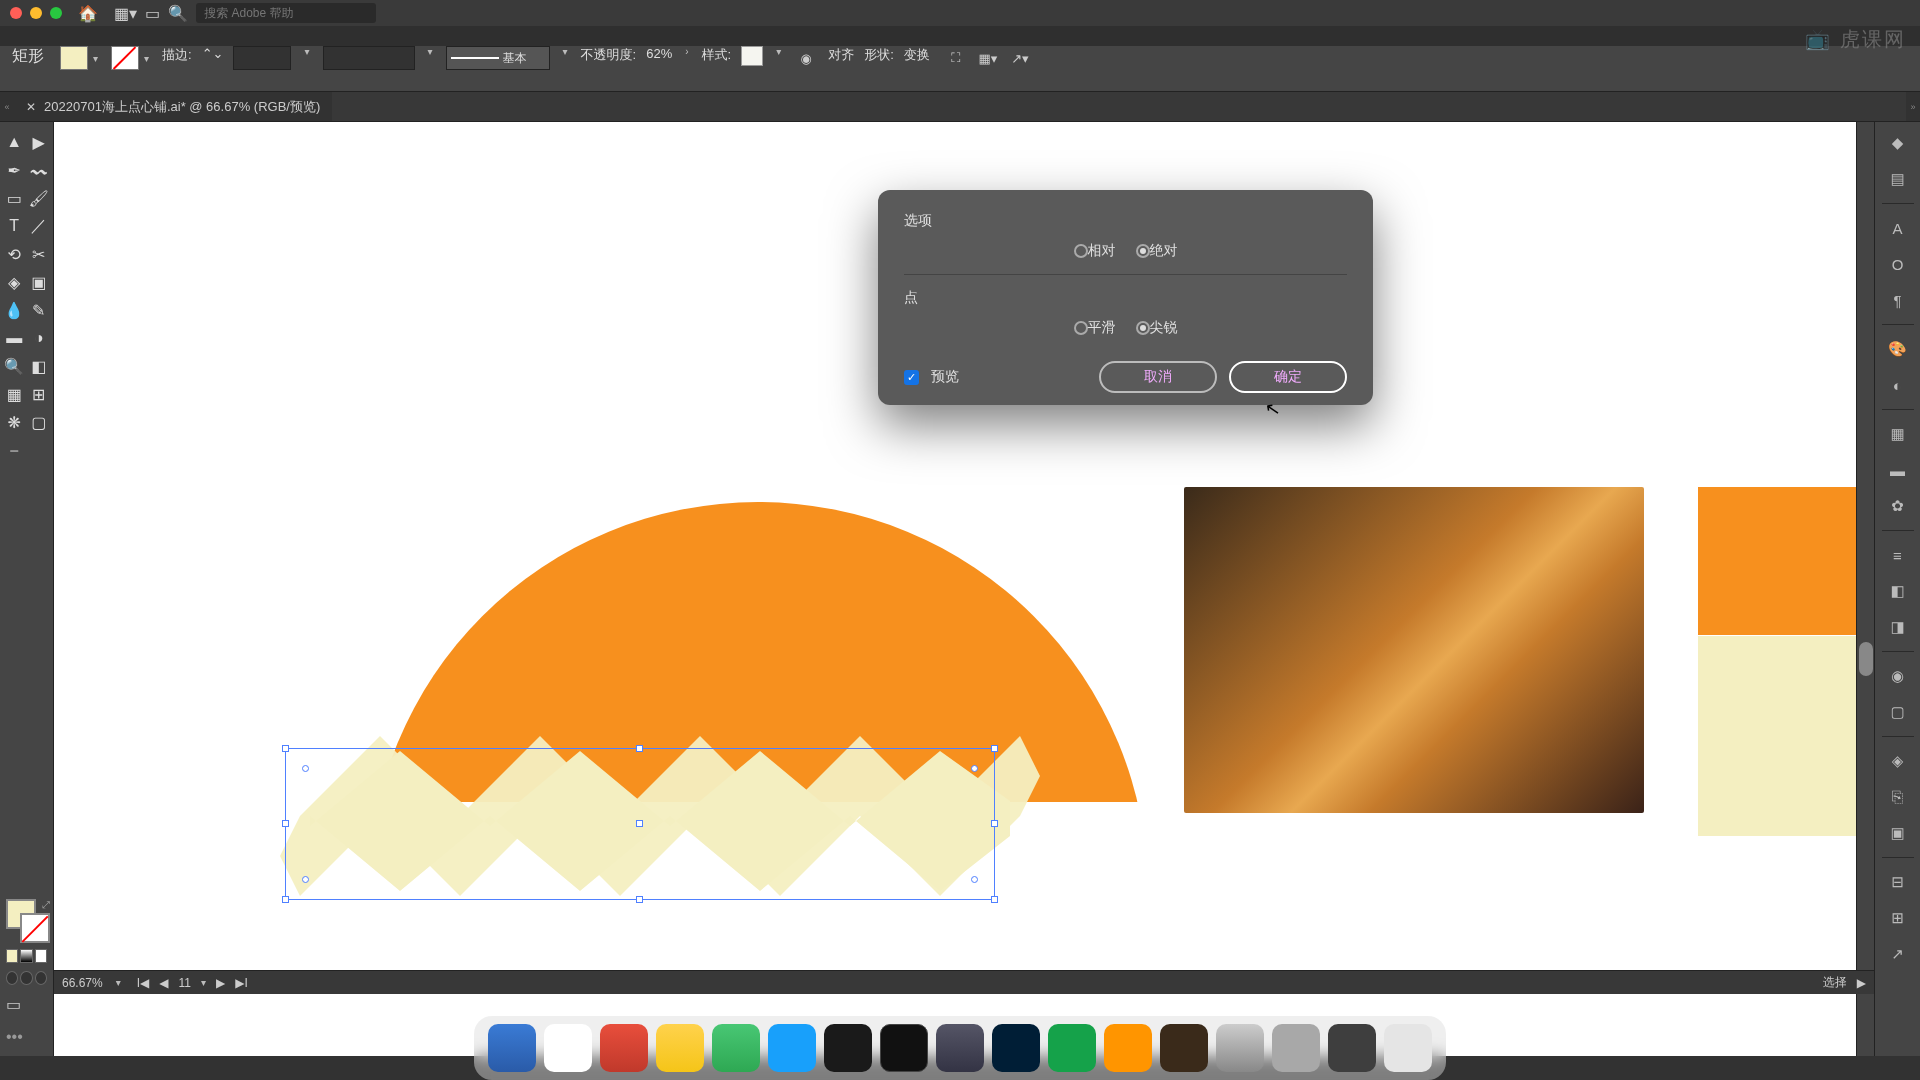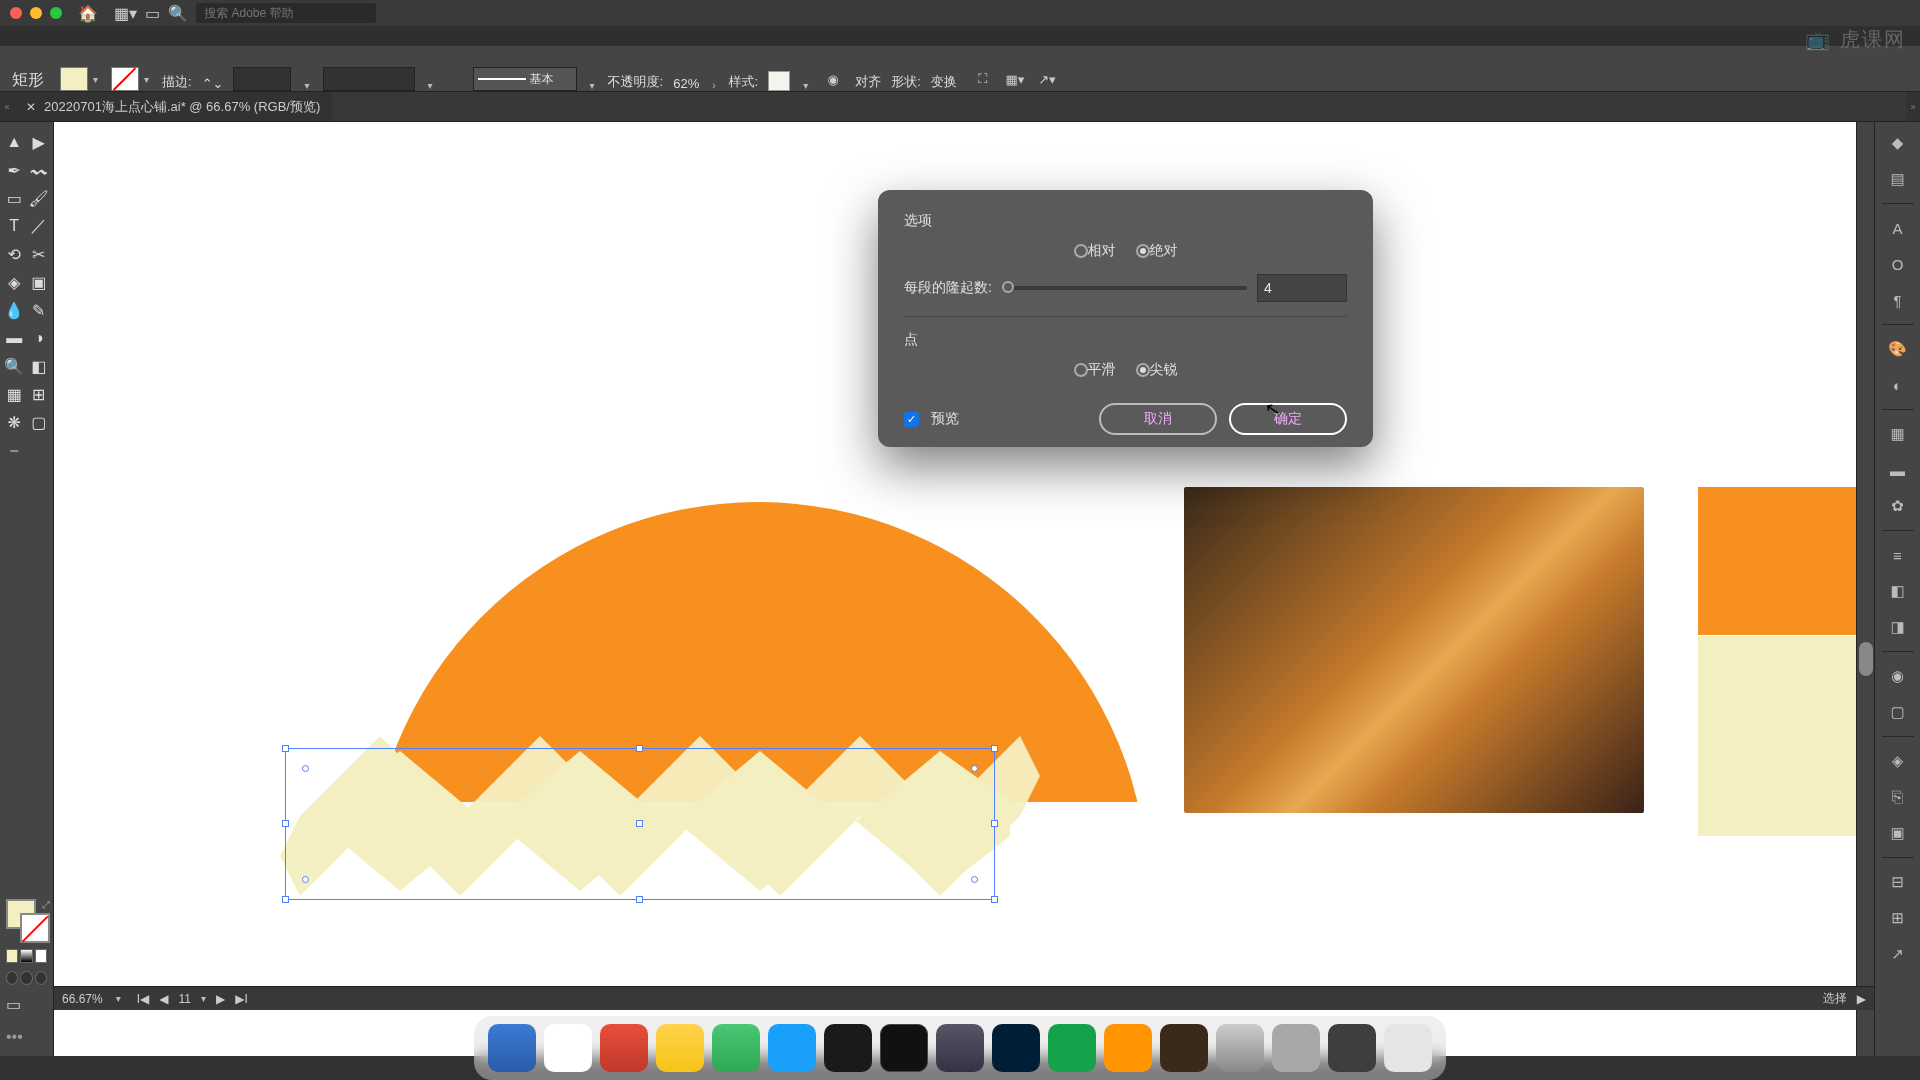--- a/index.html
+++ b/index.html
@@ -14,29 +14,29 @@
 .tl-green { background: #28c840; }
 .mac-home { margin-left: 8px; color: #ccc; }
 .mac-title { flex: 1; text-align: center; color: #888; font-size: 13px; }
 .mac-right { display: flex; align-items: center; gap: 8px; }
 .mac-search { background: #2a2a2a; color: #888; font-size: 12px; border: none; padding: 3px 8px; width: 180px; border-radius: 3px; }
 
 
 .app-menu { height: 20px; background: #2f2f2f; display: flex; align-items: center; padding: 0 10px; font-size: 12px; }
 
 
-.control-bar { height: 46px; background: #454545; display: flex; align-items: flex-end; padding: 0 12px; gap: 10px; font-size: 13px; color: #ddd; border-bottom: 1px solid #222; }
+.control-bar { height: 46px; background: #454545; display: flex; align-items: flex-start; padding: 0 12px; gap: 10px; font-size: 13px; color: #ddd; border-bottom: 1px solid #222; }
 .shape-label { font-size: 16px; padding-right: 6px; }
 .fill-swatch { width: 28px; height: 24px; background: #f4efc1; border: 1px solid #777; }
 .stroke-swatch { width: 28px; height: 24px; background: #fff; border: 1px solid #777; position: relative; display: flex; align-items: center; justify-content: center; }
 .stroke-swatch::after { content: ""; position: absolute; width: 120%; height: 2px; background: #ff0000; transform: rotate(-45deg); }
 .dropdown-caret { font-size: 10px; color: #bbb; padding: 0 3px; }
 .ctrl-input { width: 58px; height: 24px; background: #323232; border: 1px solid #222; color: #ccc; font-size: 12px; padding: 0 4px; }
 .ctrl-select { width: 92px; height: 24px; background: #323232; border: 1px solid #222; }
-.brush-select { width: 104px; height: 24px; background: #555; border: 1px solid #222; display: flex; align-items: center; gap: 4px; padding: 0 4px; font-size: 12px; margin-left: 27px; }
+.brush-select { width: 104px; height: 24px; background: #555; border: 1px solid #222; display: flex; align-items: center; gap: 4px; padding: 0 4px; font-size: 12px; }
 .brush-line { width: 48px; height: 2px; background: #fff; }
 .ctrl-label { white-space: nowrap; }
 .ctrl-icon { width: 24px; height: 24px; display: flex; align-items: center; justify-content: center; background: #454545; color: #ccc; }
 .style-swatch { width: 22px; height: 20px; background: #f5f5f0; border: 1px solid #999; }
 .control-right-cluster { display: flex; gap: 8px; align-items: center; margin-left: 4px; }
 .watermark { position: absolute; top: 26px; right: 14px; color: #888; opacity: .6; font-size: 20px; letter-spacing: 2px; z-index: 50; }
 
 
 .tab-bar { height: 30px; background: #383838; display: flex; align-items: center; border-bottom: 1px solid #222; }
 .tab-bar .collapse { width: 14px; height: 100%; background: #323232; display: flex; align-items: center; justify-content: center; font-size: 9px; color: #888; }
@@ -102,21 +102,21 @@
 .radio { width: 14px; height: 14px; border: 2px solid #aaa; border-radius: 50%; display: inline-flex; align-items: center; justify-content: center; }
 .radio.on::after { content: ""; width: 6px; height: 6px; background: #ddd; border-radius: 50%; }
 .divider { height: 1px; background: #444; margin: 14px 0; }
 .dlg-footer { display: flex; align-items: center; gap: 12px; margin-top: 24px; }
 .checkbox { width: 15px; height: 15px; background: #1473e6; border-radius: 3px; display: inline-flex; align-items: center; justify-content: center; color: #fff; font-size: 11px; }
 .btn { width: 118px; height: 32px; border: 2px solid #bcbcbc; border-radius: 16px; background: transparent; color: #f0abfc; font-size: 14px; display: flex; align-items: center; justify-content: center; }
 .btn.primary { border-color: #fff; }
 .cursor-img { position: absolute; font-size: 18px; color: #000; z-index: 200; left: 1265px; top: 398px; transform: rotate(-10deg); }
 
 
-.status-bar { height: 24px; background: #383838; display: flex; align-items: center; font-size: 12px; color: #ccc; padding: 0 8px; gap: 10px; border-top: 1px solid #222; position: absolute; bottom: 70px; left: 54px; right: 46px; }
+.status-bar { height: 24px; background: #383838; display: flex; align-items: center; font-size: 12px; color: #ccc; padding: 0 8px; gap: 10px; border-top: 1px solid #222; position: absolute; bottom: 86px; left: 54px; right: 46px; }
 .artboard-nav { display: flex; align-items: center; gap: 4px; }
 .artboard-nav span { padding: 0 3px; cursor: pointer; }
 
 
 .dock { position: absolute; bottom: 0; left: 50%; transform: translateX(-50%); height: 64px; background: rgba(220,220,220,0.45); border-radius: 18px; padding: 6px 14px; display: flex; gap: 8px; align-items: center; backdrop-filter: blur(8px); }
 .dock-item { width: 48px; height: 48px; border-radius: 10px; background: linear-gradient(135deg, #6aa6ff, #3a6dd0); }
 
 </style>
 </head>
 <body>
@@ -332,27 +332,20 @@
     <div class="dlg-section-label">选项</div>
     <div class="radio-row">
       <div class="radio-item">
           <span class="radio"></span>
           <span>相对</span>
         </div>
       <div class="radio-item">
           <span class="radio on"></span>
           <span>绝对</span>
         </div>
-    </div>
-    <div class="dlg-row">
-      <div class="lbl" style="width:auto">每段的隆起数:</div>
-      <div class="slider">
-          <div class="knob empty" style="left:0"></div>
-        </div>
-      <input class="dlg-input dark" value="4" style="">
     </div>
     <div class="divider"></div>
     <div class="dlg-section-label">点</div>
     <div class="radio-row">
       <div class="radio-item">
           <span class="radio"></span>
           <span>平滑</span>
         </div>
       <div class="radio-item">
           <span class="radio on"></span>

